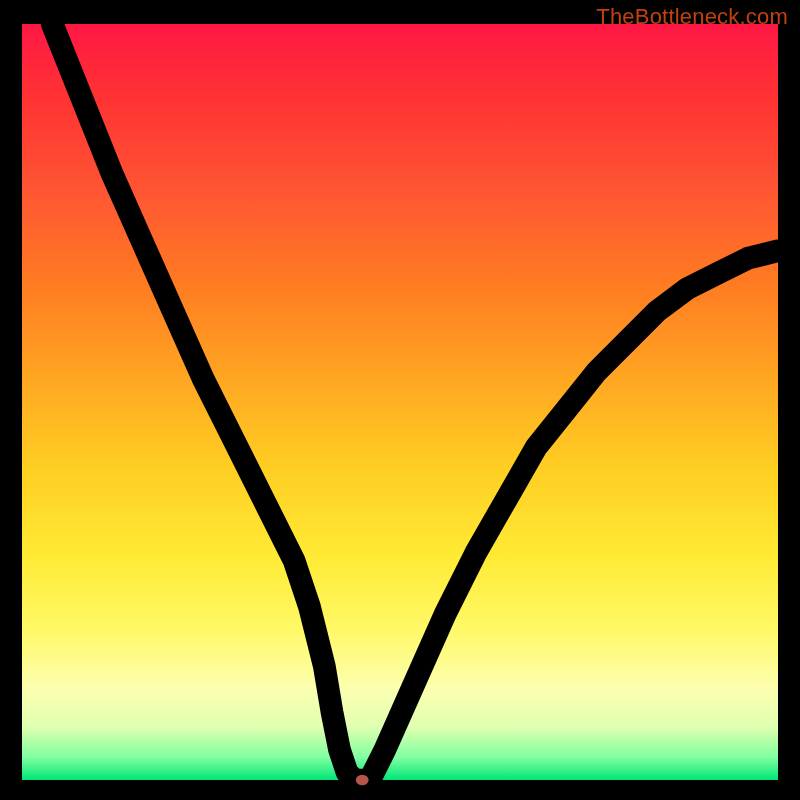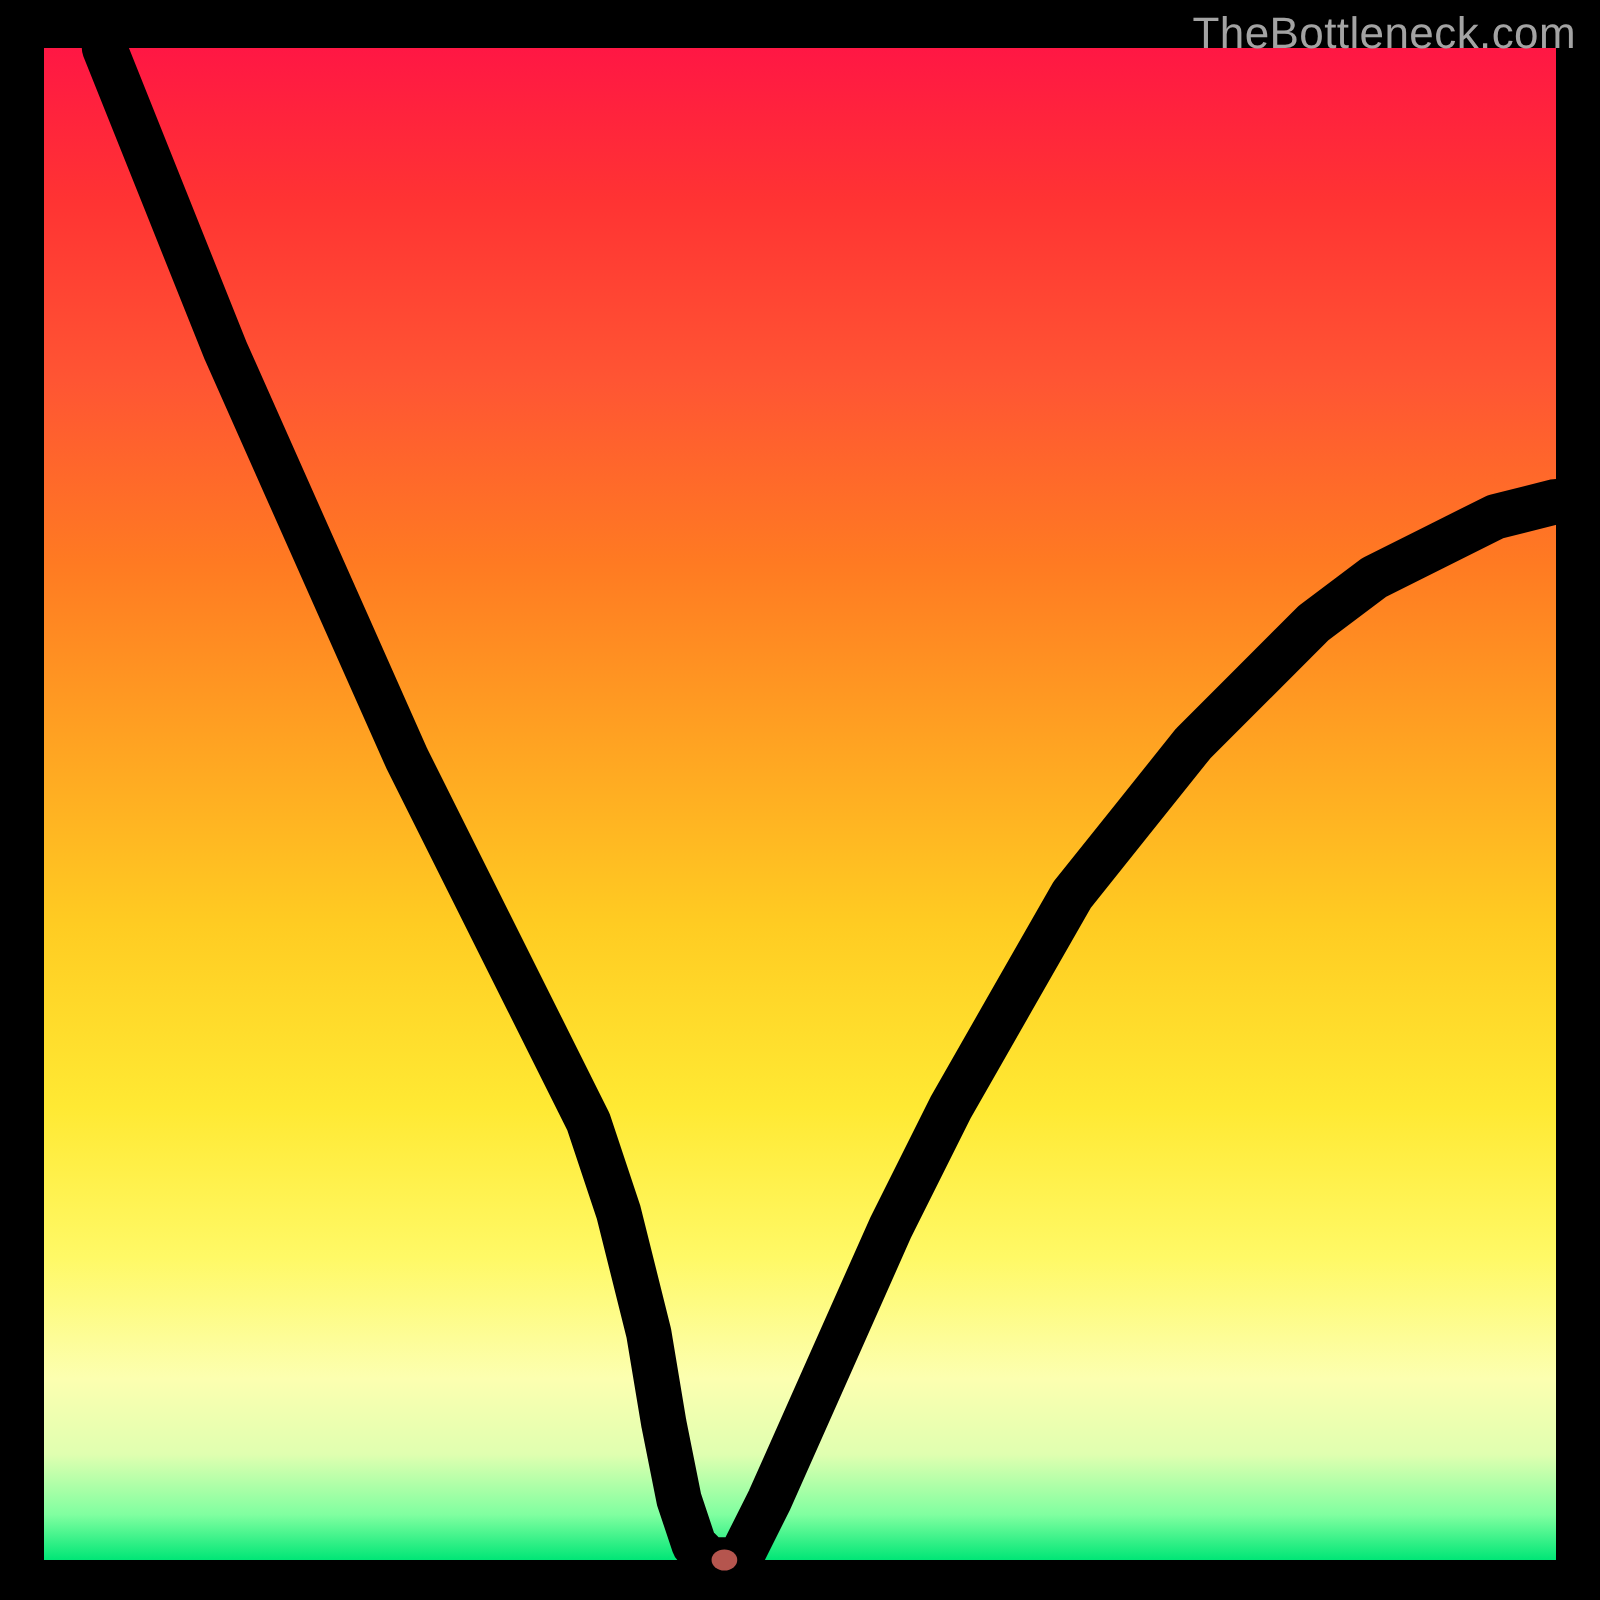--- a/index.html
+++ b/index.html
@@ -13,21 +13,21 @@
   }
   .chart-container {
     position: relative;
     width: 800px;
     height: 800px;
   }
   .watermark {
     position: absolute;
     top: 4px;
     right: 12px;
-    color: #a3a3a3;
+    color: #c2410c;
     font-size: 22px;
     letter-spacing: 0.2px;
     z-index: 5;
     user-select: none;
   }
   .plot {
     position: absolute;
     left: 22px;
     top: 24px;
     width: 756px;

